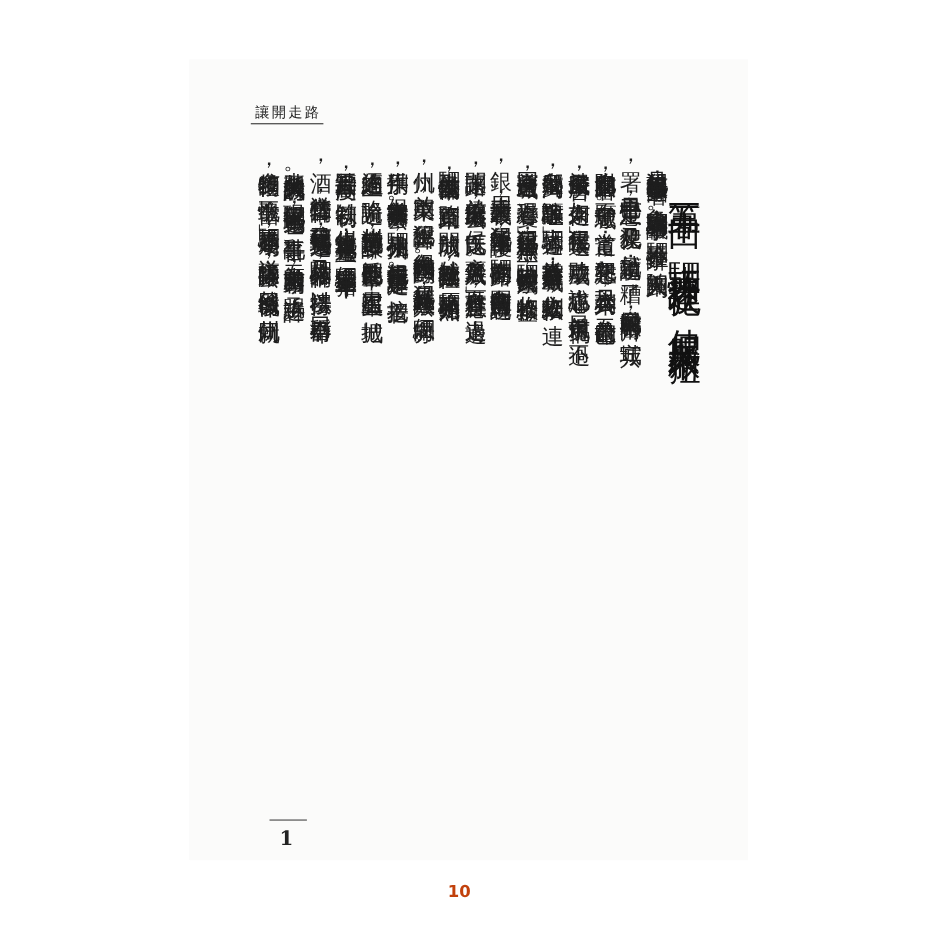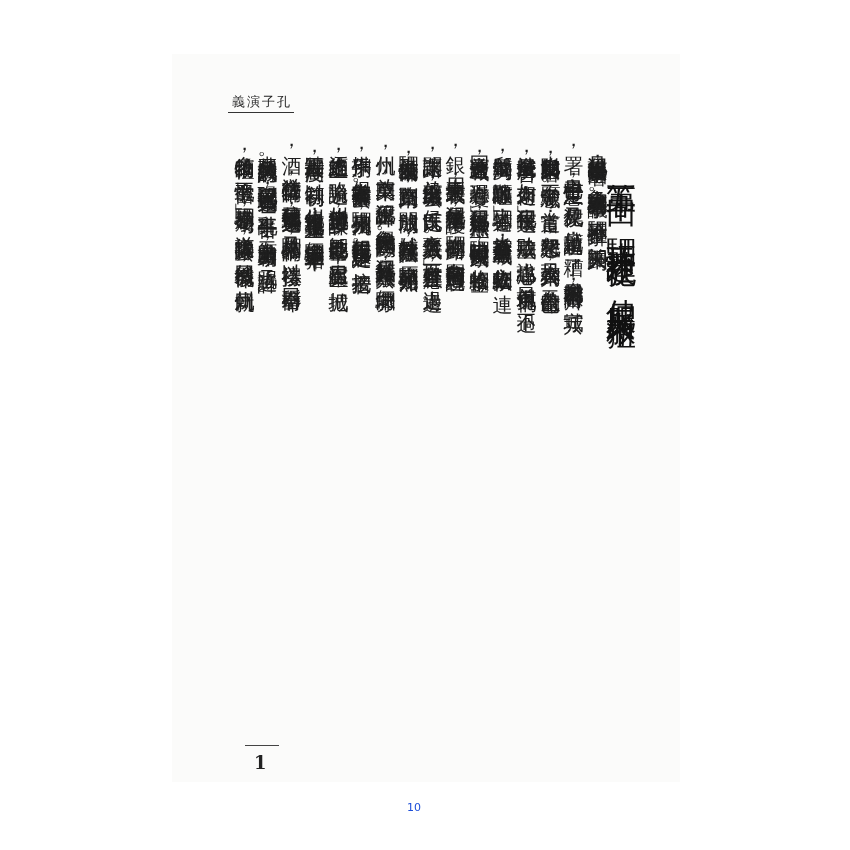--- a/index.html
+++ b/index.html
@@ -5,28 +5,28 @@
   html, body { margin: 0; padding: 0; background: #ffffff; }
   body { width: 850px; height: 850px; position: relative; overflow: hidden; font-family: "DejaVu Serif", "Liberation Serif", serif; color: #1a1a1a; }
   .page { position: absolute; left: 172px; top: 54px; width: 508px; height: 728px; background: #fbfbfa; }
   .running-head { position: absolute; left: 232px; top: 93px; width: 60px; height: 20px; font-size: 13px; letter-spacing: 2px; color: #222; }
   .running-head-rule { position: absolute; left: 228px; top: 112px; width: 66px; height: 0; border-top: 1.5px solid #333; }
   .columns { position: absolute; left: 193px; top: 140px; width: 490px; height: 640px; }
   .col { position: absolute; top: 0; writing-mode: vertical-rl; font-size: 20px; line-height: 24px; letter-spacing: 1px; white-space: nowrap; color: #1e1e1e; }
   .title { position: absolute; left: 600px; top: 160px; writing-mode: vertical-rl; font-size: 30px; letter-spacing: 4px; white-space: nowrap; color: #111; }
   .folio-rule { position: absolute; left: 245px; top: 745px; width: 34px; border-top: 1.5px solid #444; }
   .folio-mark { position: absolute; left: 254px; top: 752px; font-size: 18px; font-weight: bold; color: #222; }
-  .page-number { position: absolute; left: 407px; top: 801px; font-size: 11px; font-weight: normal; font-family: "DejaVu Sans", sans-serif; color: #1d4ed8; }
+  .page-number { position: absolute; left: 407px; top: 801px; font-size: 15px; font-weight: bold; font-family: "DejaVu Sans", sans-serif; color: #c2410c; }
 </style>
 </head>
 <body>
 
 <div class="page"></div>
 
-<div class="running-head">義演子孔</div>
+<div class="running-head">讓開走路</div>
 <div class="running-head-rule"></div>
 
 <div class="title">第五十一回　駟赤巧計逐侯犯　仲尼服衆赦不狃</div>
 
 <div class="columns">
   <div class="col" style="left:393px">且說侯犯得報居民奪甲圍署，急命家人請駟赤到署議事。駟赤竝不推辭，卽隨來人到</div>
   <div class="col" style="left:369px">署，心中早已打定主意，及見侯犯，就頓足說道：「糟了，全城居民都不願附齊，守城兵</div>
   <div class="col" style="left:346px">也附和郈民來圍署，不願意守城了。常言道：『衆怒難犯』，只恐齊兵未到，吾公的生命已</div>
   <div class="col" style="left:322px">被全城居民所害，如之奈何！」侯犯長嘆道：「功敗垂成，說也痛心，目前但求免禍，不過</div>
   <div class="col" style="left:298px">郈衆聲勢洶洶，諒難驅散哩？」駟赤答道：「赤當拾命送公及眷屬出城，立刻收拾細軟，連</div>

